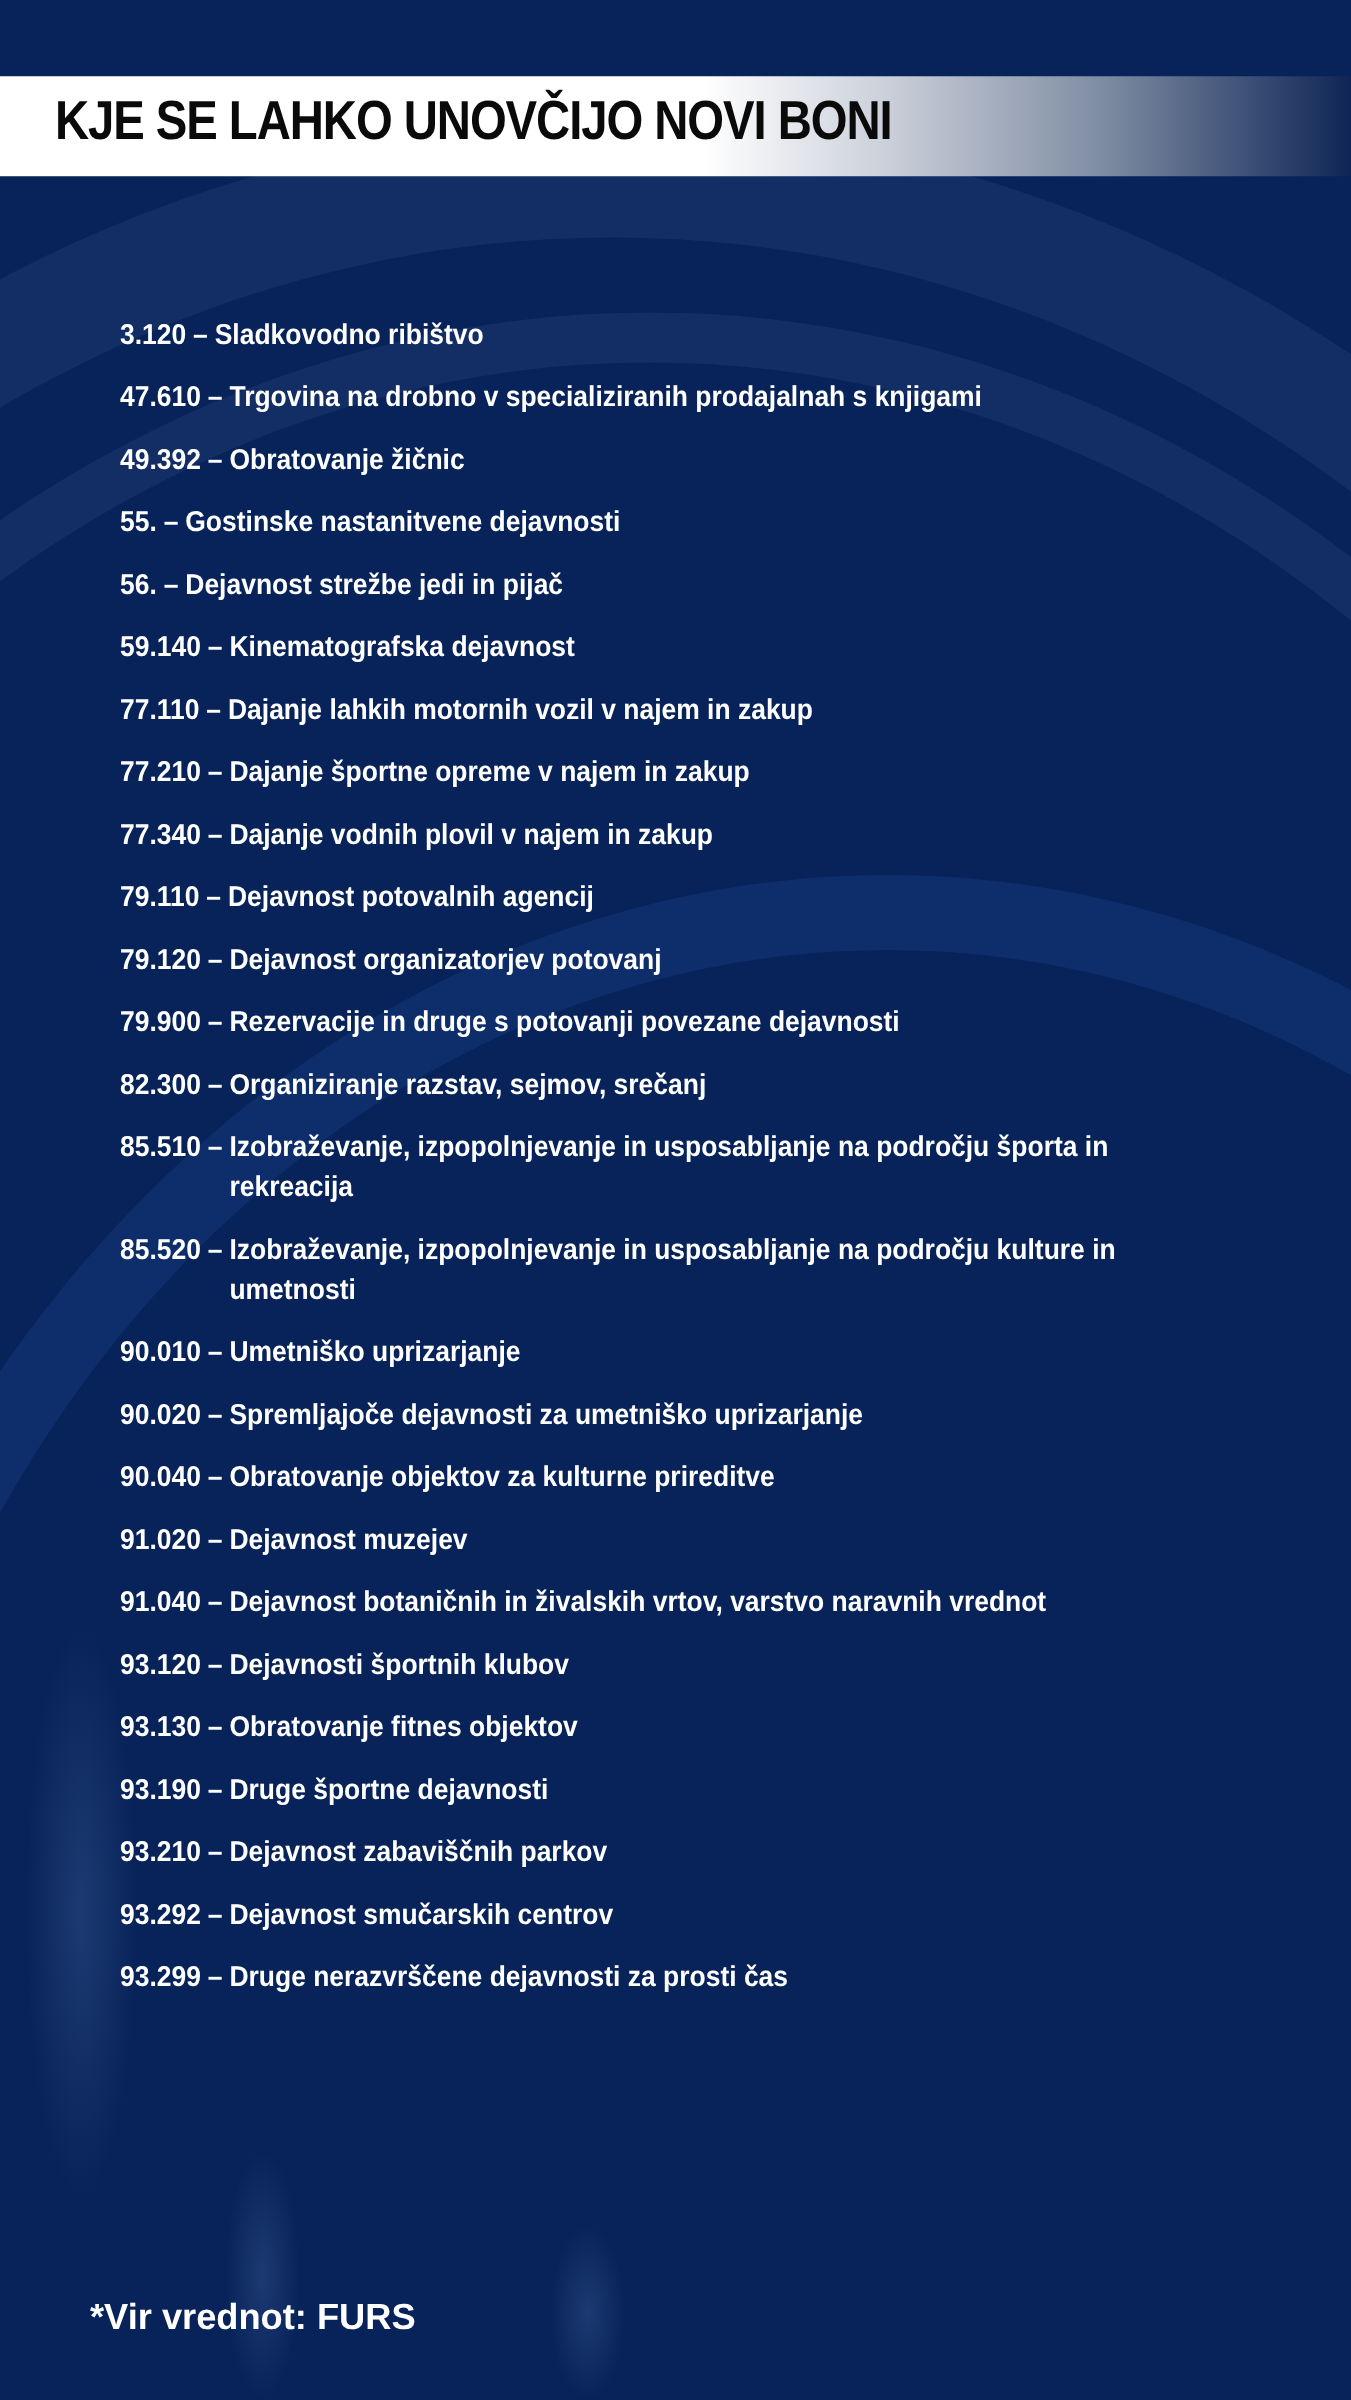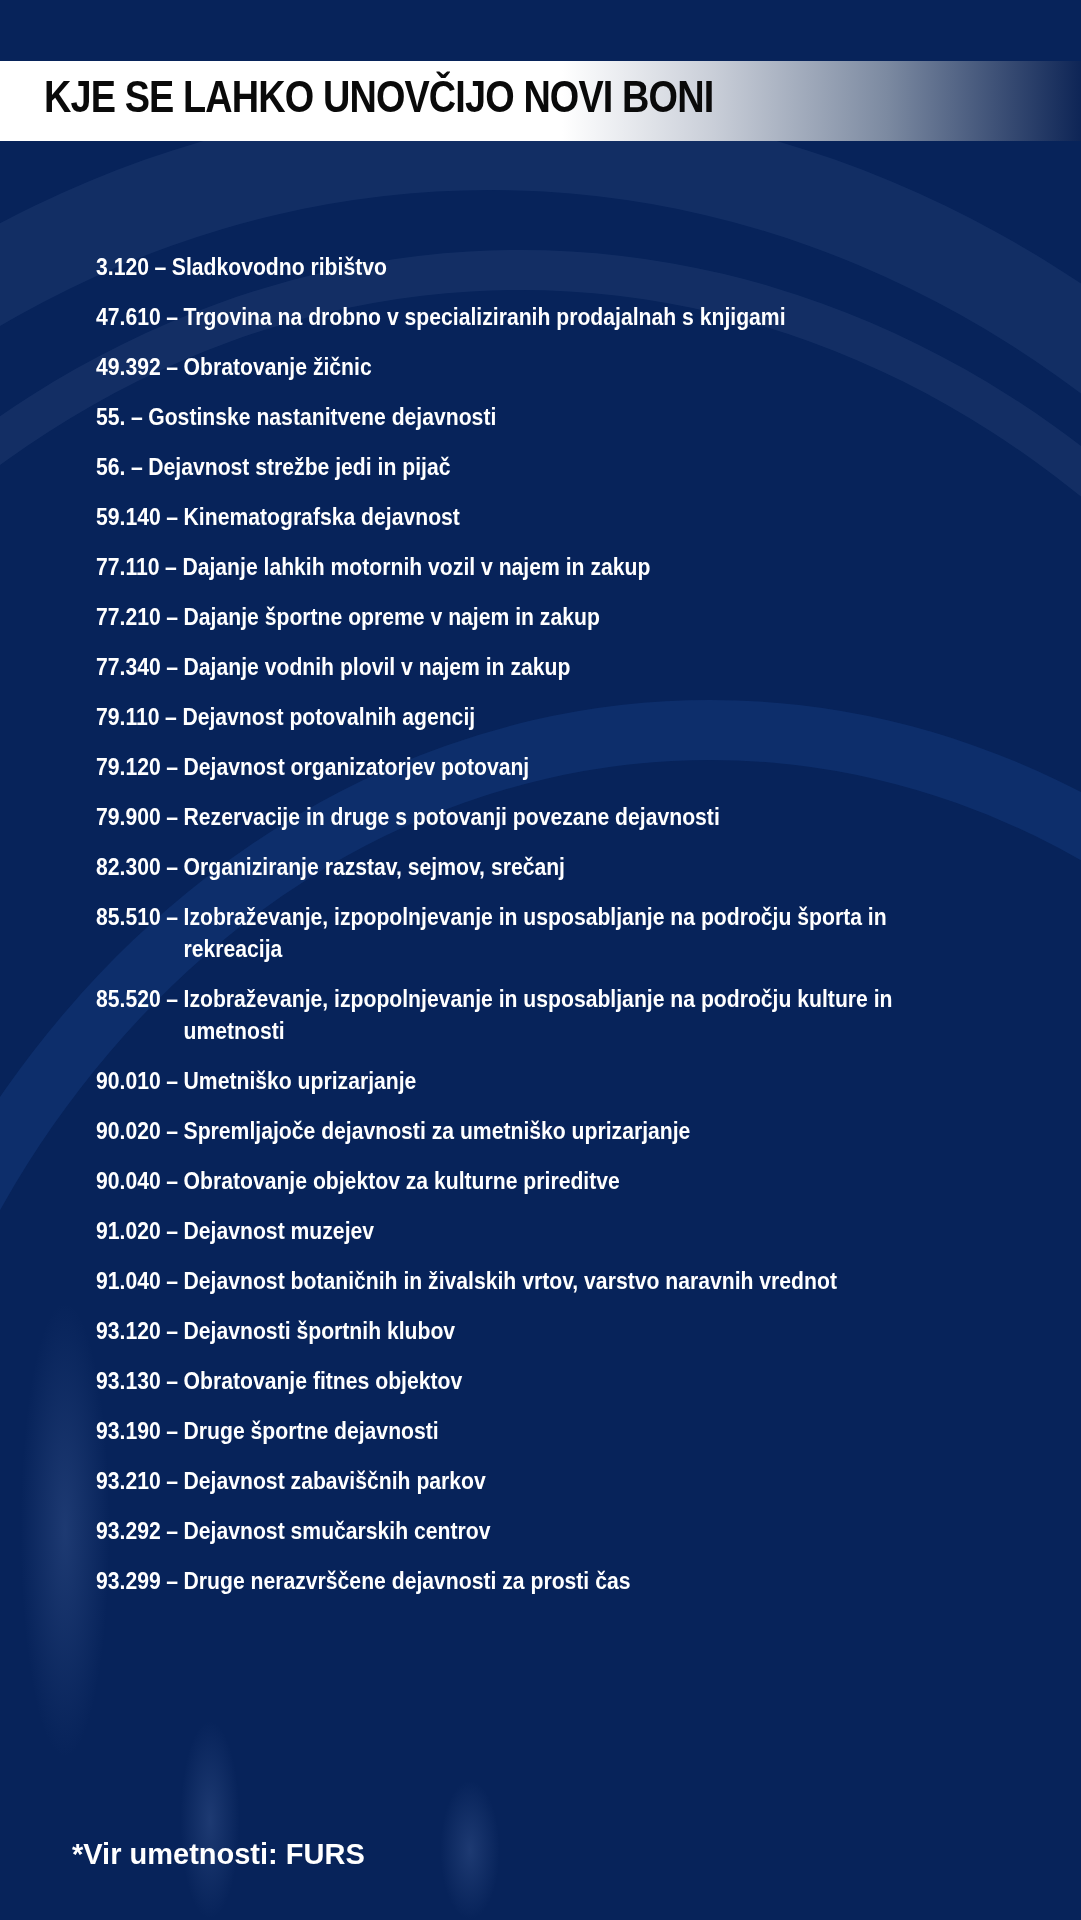--- a/index.html
+++ b/index.html
@@ -185,13 +185,13 @@
       <span class="sep">–</span>
       <span class="desc">Dejavnost smučarskih centrov</span>
     </li>
     <li class="item">
       <span class="code">93.299</span>
       <span class="sep">–</span>
       <span class="desc">Druge nerazvrščene dejavnosti za prosti čas</span>
     </li>
   </ul>
 
-<div class="source">*Vir umetnosti: FURS</div>
+<div class="source">*Vir vrednot: FURS</div>
 
 </body></html>

